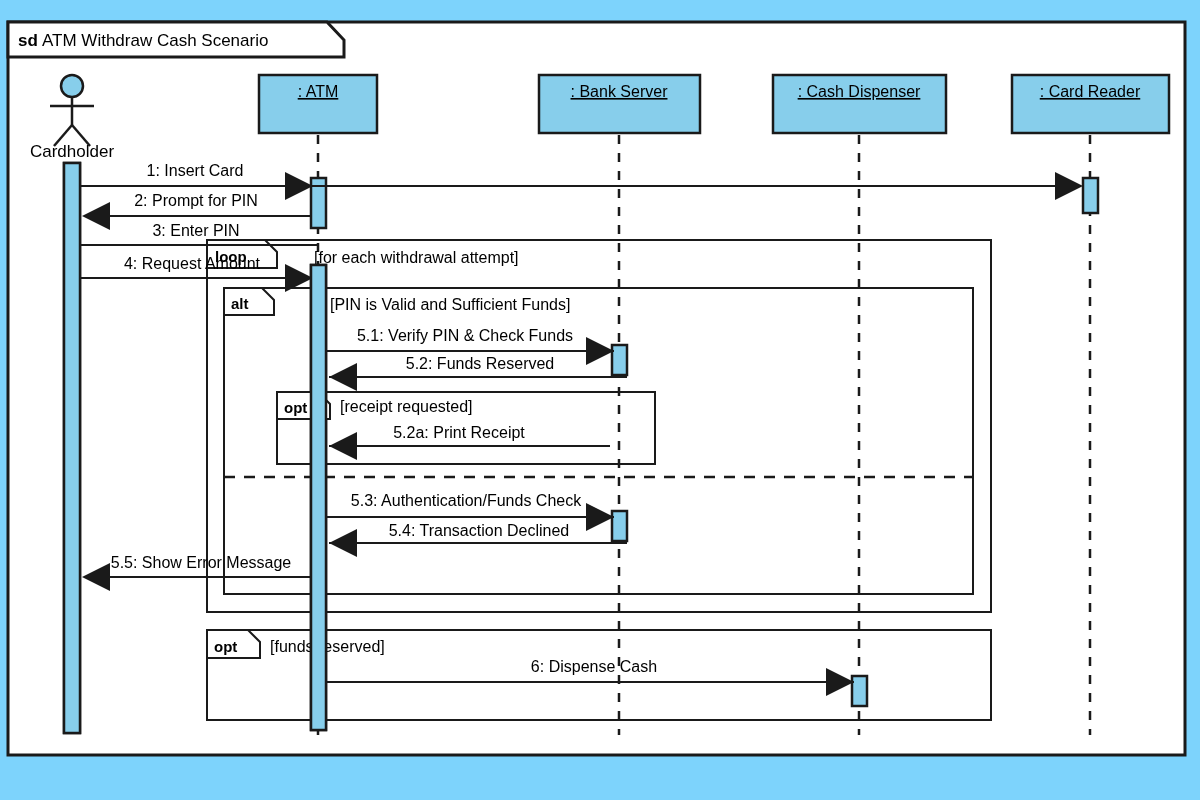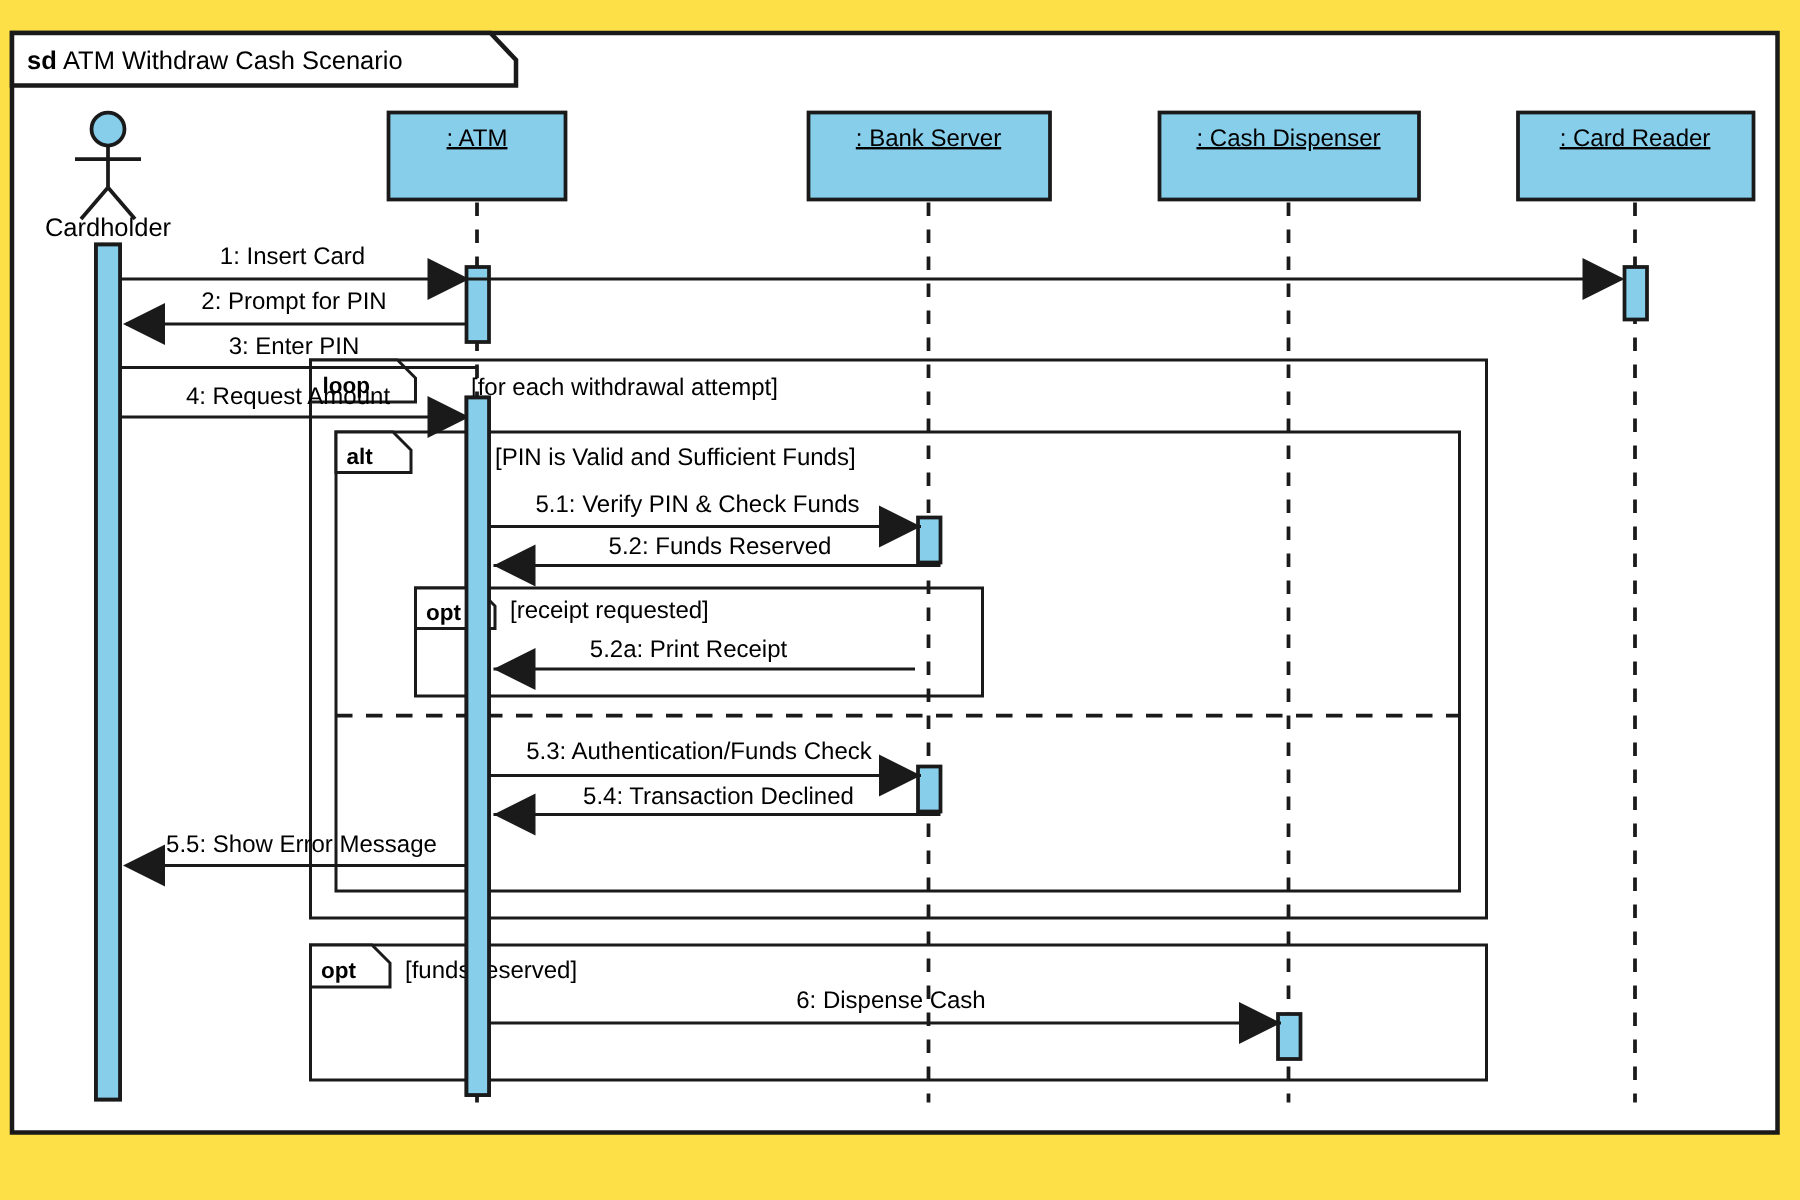--- a/index.html
+++ b/index.html
@@ -10,21 +10,21 @@
   body {
     width: 1200px;
     height: 800px;
     font-family: "Liberation Sans", sans-serif;
     overflow: hidden;
   }
   #stage {
     position: relative;
     width: 1200px;
     height: 800px;
-    background: #fde047;
+    background: #7dd3fc;
   }
   svg#diagram {
     position: absolute;
     left: 0;
     top: 0;
     width: 1200px;
     height: 800px;
     display: block;
   }
   .lbl-frame-kind {

